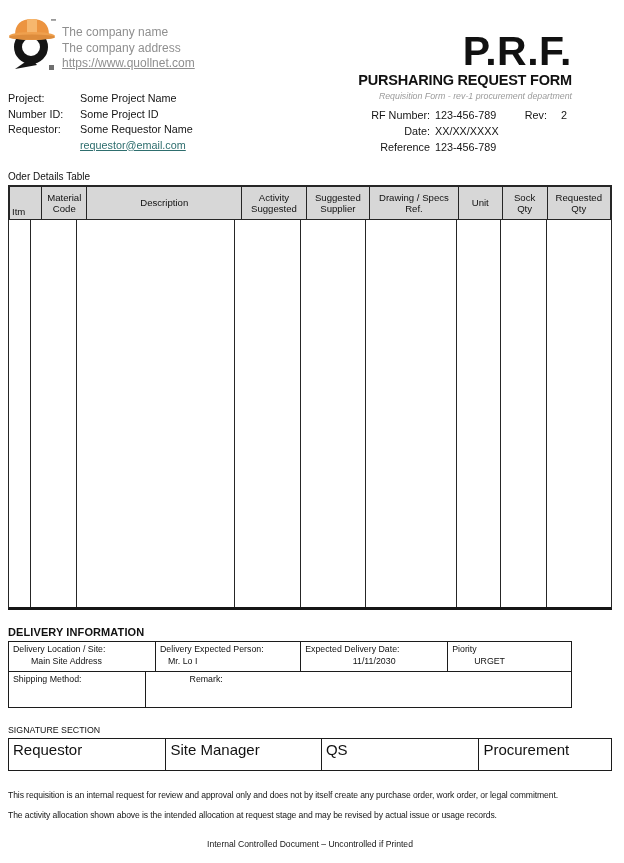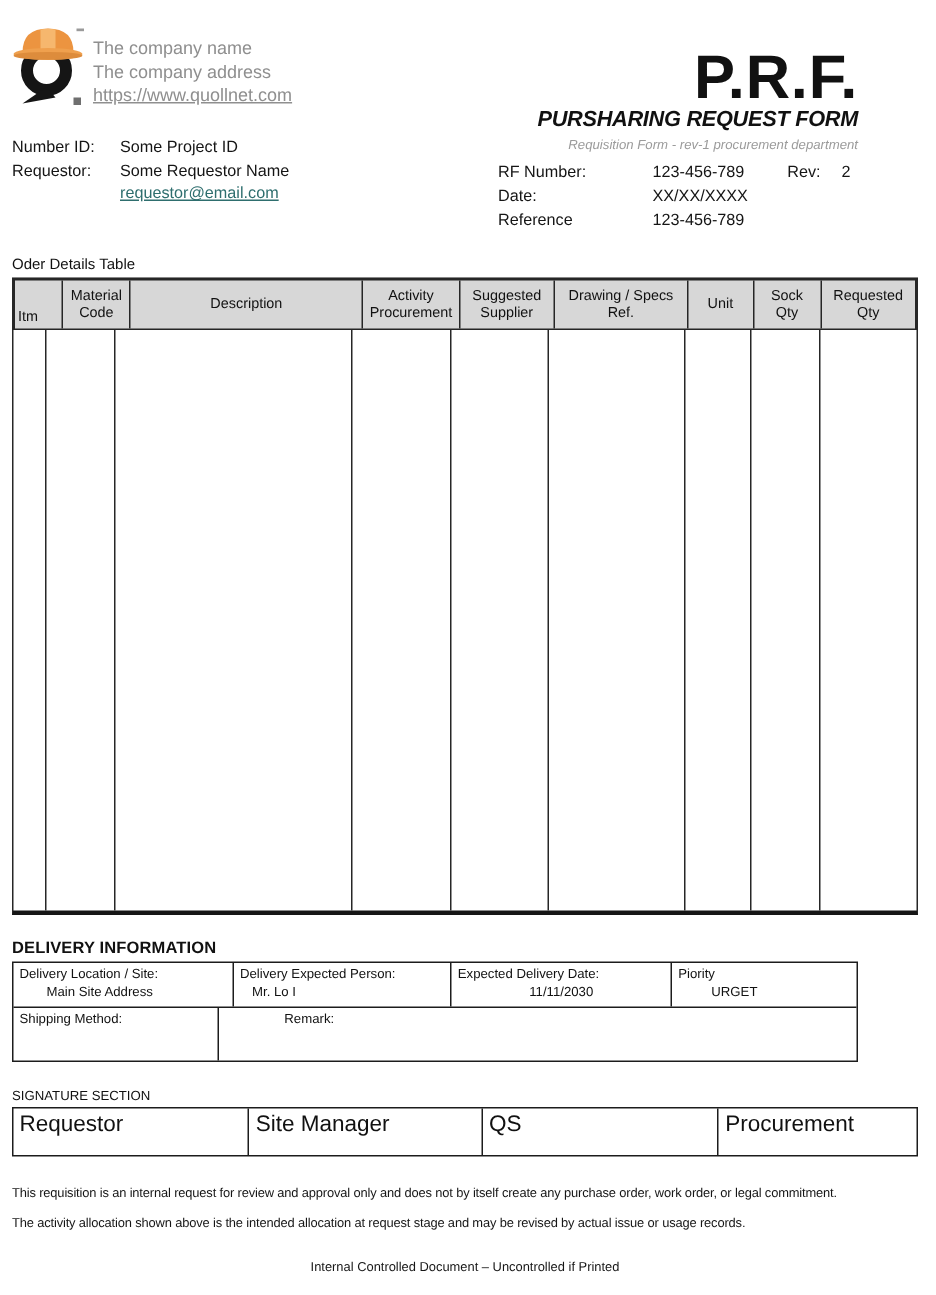--- a/index.html
+++ b/index.html
@@ -9,32 +9,32 @@
     font-family:"Liberation Sans", sans-serif; color:#1a1a1a; overflow:hidden;
   }
 
   
   .logo { position:absolute; left:8px; top:14px; width:54px; height:58px; }
   .company { position:absolute; left:62px; top:25px; font-size:12px; color:#8f8f8f; line-height:15.5px; }
   .company .website { color:#8f8f8f; text-decoration:underline; cursor:pointer; }
 
   .title-block { position:absolute; left:338px; top:31px; width:234px; text-align:right; }
   .prf { font-size:41px; font-weight:800; letter-spacing:0.5px; line-height:40px; color:#111; }
-  .form-title { font-size:14.5px; font-weight:700; margin-top:1px; letter-spacing:-0.2px; color:#111;font-style:italic; }
+  .form-title { font-size:14.5px; font-weight:700; margin-top:1px; letter-spacing:-0.2px; color:#111; }
   .tagline { font-size:8.8px; font-style:italic; color:#9b9b9b; margin-top:3px; }
 
   
   .project-info { position:absolute; left:8px; top:91px; font-size:10.8px; line-height:15.5px; color:#151515; }
   .project-info .row { display:flex; }
   .project-info .lbl { width:72px; }
   .project-info .email { color:#2e6e6e; text-decoration:underline; cursor:pointer; }
 
   .request-info { position:absolute; left:332px; top:107px; width:242px; font-size:10.8px; line-height:16px; color:#151515; }
   .request-info .row { display:flex; }
-  .request-info .lbl { width:98px; text-align:left; }
+  .request-info .lbl { width:98px; text-align:right; }
   .request-info .val { margin-left:5px; width:88px; }
   .request-info .rev-lbl { width:24px; text-align:right; }
   .request-info .rev-val { margin-left:14px; }
 
   
   .order-caption { position:absolute; left:8px; top:171px; font-size:10px; color:#111; }
   .order-table { position:absolute; left:8px; top:185px; width:604px; }
   .order-header {
     display:grid; grid-template-columns:22fr 46fr 159fr 66fr 65fr 91fr 45fr 46fr 64fr;
     height:35px; background:#d7d7d7; border:2px solid #262626; border-bottom-width:1.5px;
@@ -113,20 +113,24 @@
   </div>
 
   <div class="title-block">
     <div class="prf">P.R.F.</div>
     <div class="form-title">PURSHARING REQUEST FORM</div>
     <div class="tagline">Requisition Form - rev-1 procurement department</div>
   </div>
 
   <div class="project-info">
     <div class="row">
+      <span class="lbl">Project:</span>
+      <span>Some Project Name</span>
+    </div>
+    <div class="row">
       <span class="lbl">Number ID:</span>
       <span>Some Project ID</span>
     </div>
     <div class="row">
       <span class="lbl">Requestor:</span>
       <span>Some Requestor Name</span>
     </div>
     <div class="row">
       <span class="lbl"></span>
       <a class="email">requestor@email.com</a>
@@ -151,21 +155,21 @@
   </div>
 
   <div class="order-caption">Oder Details Table</div>
   <div class="order-table">
     <div class="order-header">
       <div class="hcell itm">Itm</div>
       <div class="hcell">Material
 Code</div>
       <div class="hcell">Description</div>
       <div class="hcell">Activity
-Procurement</div>
+Suggested</div>
       <div class="hcell">Suggested
 Supplier</div>
       <div class="hcell">Drawing / Specs
 Ref.</div>
       <div class="hcell">Unit</div>
       <div class="hcell">Sock
 Qty</div>
       <div class="hcell">Requested
 Qty</div>
     </div>

